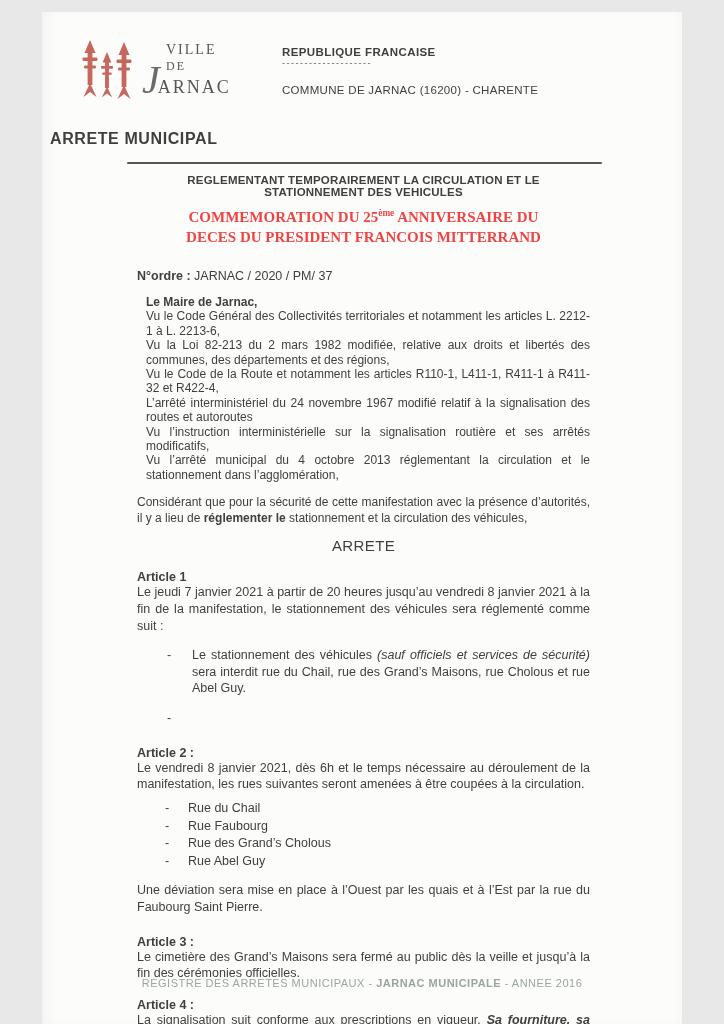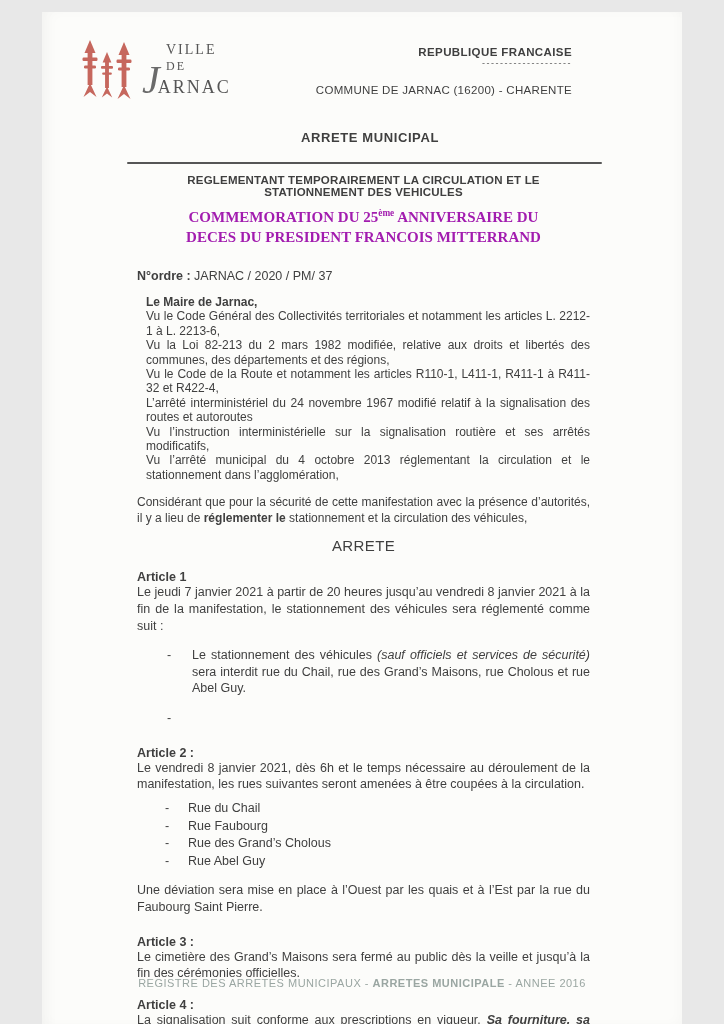--- a/index.html
+++ b/index.html
@@ -20,35 +20,35 @@
   
   .logo{position:absolute;left:38px;top:24px;display:flex;align-items:flex-start;}
   .logo-fish{width:60px;height:70px;}
   .logo-text{margin-left:2px;margin-top:6px;font-family:"Liberation Serif",serif;color:#565656;}
   .logo-ville{font-size:14px;letter-spacing:2px;padding-left:24px;}
   .logo-de{font-size:12px;letter-spacing:2px;padding-left:24px;margin-top:1px;}
   .logo-jarnac{display:flex;align-items:baseline;margin-top:-14px;}
   .logo-j{font-size:40px;font-style:italic;line-height:1;color:#6a6a6a;}
   .logo-arnac{font-size:18px;letter-spacing:2px;margin-left:-2px;}
 
-  .head-center{position:absolute;left:240px;top:34px;width:290px;text-align:right;}
+  .head-center{position:absolute;left:240px;top:34px;width:290px;text-align:left;}
   .republic{font-size:11.5px;font-weight:bold;letter-spacing:0.4px;}
   .dashes{font-size:9px;letter-spacing:1.5px;color:#5a5a5a;margin-top:0px;}
   .commune{margin-top:16px;font-size:11.5px;letter-spacing:0.3px;}
 
-  .doc-title{position:absolute;left:16px;right:0;top:118px;text-align:center;
-    font-size:13px;font-weight:bold;letter-spacing:0.6px;}
+  .doc-title{position:absolute;left:8px;right:0;top:118px;text-align:left;
+    font-size:16px;font-weight:bold;letter-spacing:0.6px;}
   .rule{position:absolute;left:85px;right:80px;top:150px;height:2px;background:#565656;border-radius:1px;}
 
   
   .content{position:absolute;left:95px;right:92px;top:162px;}
   .subtitle{text-align:center;font-size:11.5px;font-weight:bold;letter-spacing:0.2px;}
   .main-title{margin-top:10px;text-align:center;
     font-family:"Liberation Serif",serif;font-weight:bold;font-size:15px;
-    line-height:1.3;color:#a21caf;padding:0 30px;}
+    line-height:1.3;color:#ef4444;padding:0 30px;}
   .order{margin-top:22px;font-size:12.5px;}
   .recitals{margin-top:12px;font-size:12px;line-height:1.2;text-align:justify;}
   .recital{margin:0;padding-left:9px;}
   .considering{margin-top:13px;font-size:12px;line-height:1.3;text-align:justify;}
   .arrete-label{margin-top:11px;margin-bottom:11px;text-align:center;font-size:15px;letter-spacing:0.4px;}
   .article{margin-top:16px;}
   .article-heading{font-size:12.5px;font-weight:bold;}
   .article p{margin:0;font-size:12.5px;line-height:1.33;text-align:justify;}
   .bullet{display:flex;margin-top:13px;font-size:12.5px;line-height:1.33;}
   .bullet .dash{flex:0 0 25px;margin-left:30px;}
@@ -179,15 +179,15 @@
       <p><span>Le cimetière des Grand’s Maisons sera fermé au public dès la veille et jusqu’à la fin des cérémonies officielles.</span></p>
     </div>
 
     <div class="article">
       <div class="article-heading">Article 4 :</div>
       <p><span>La signalisation suit conforme aux prescriptions en vigueur. </span><span class="b i">Sa fourniture, sa pose et sa maintenance seront assurées par les services municipaux.</span></p>
     </div>
 
   </div>
 
-  <div class="footer"><span>REGISTRE DES ARRETES MUNICIPAUX - </span><span class="b">ARRETES MUNICIPALE</span><span> - ANNEE 2016</span></div>
+  <div class="footer"><span>REGISTRE DES ARRETES MUNICIPAUX - </span><span class="b">JARNAC MUNICIPALE</span><span> - ANNEE 2016</span></div>
 
 </div>
 
 </body></html>

